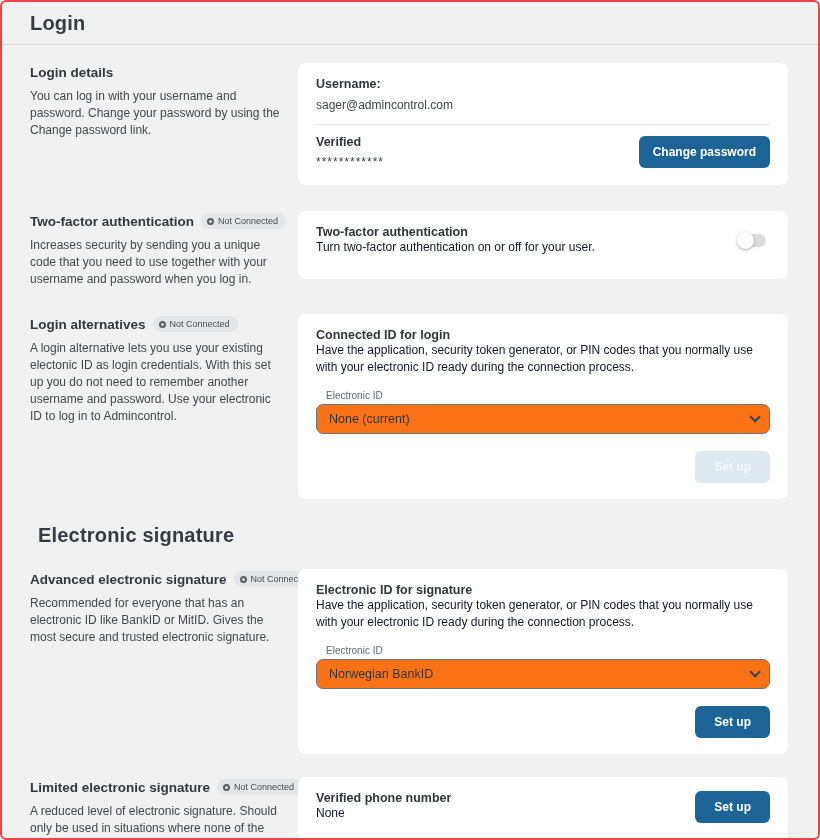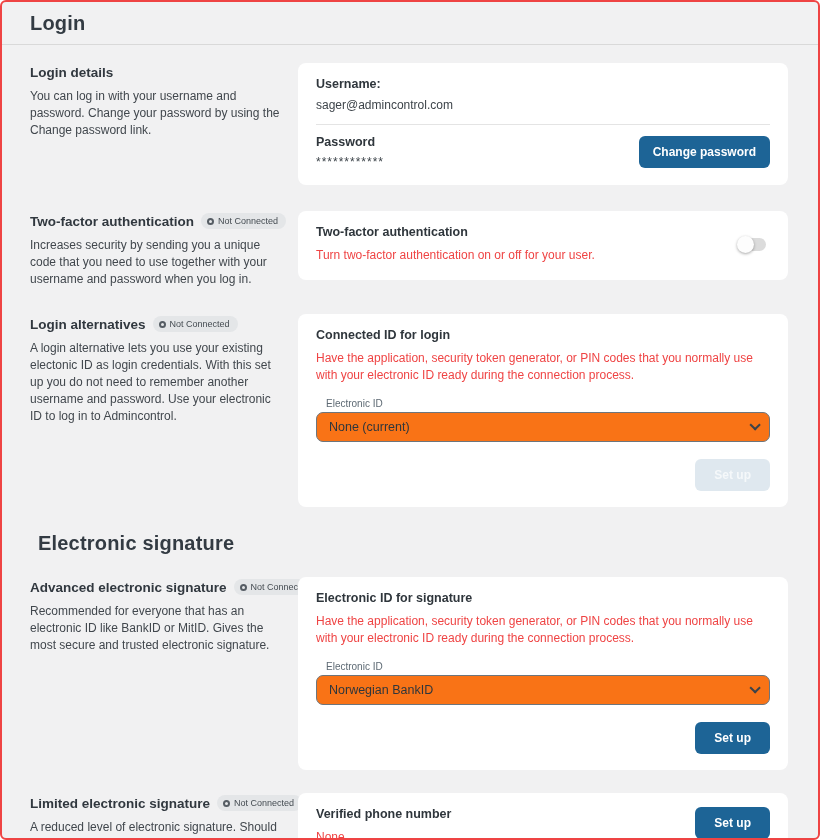--- a/index.html
+++ b/index.html
@@ -46,21 +46,21 @@
     width: 7px; height: 7px; border-radius: 50%;
     border: 2px solid #565d64; flex: none;
   }
   .badge-text { font-size: 9px; color: #454c52; white-space: nowrap; }
 
   .panel {
     flex: 1; background: #ffffff; border-radius: 8px;
     padding: 14px 18px 16px 18px;
   }
   .panel-title { font-size: 12.5px; font-weight: bold; color: #2f363c; }
-  .panel-text { margin-top: 8px; font-size: 12px; line-height: 17px; color: #ef4444; }
+  .panel-text { font-size: 12px; line-height: 17px; color: #0f172a; }
 
   
   .panel-login { min-height: 118px; }
   .kv-value { margin-top: 7px; font-size: 12px; color: #3d444a; }
   .panel-divider { border: none; border-top: 1px solid #e4e4e4; margin: 12px 0 10px 0; }
   .password-row { display: flex; justify-content: space-between; align-items: center; }
   .pw-stars { margin-top: 6px; font-size: 12px; color: #3d444a; letter-spacing: 1px; }
 
   .btn {
     display: inline-block; border: none; cursor: pointer;
@@ -129,21 +129,21 @@
           <span class="left-title">Login details</span>
         </div>
         <div class="left-desc">You can log in with your username and password. Change your password by using the Change password link.</div>
       </div>
       <div class="panel panel-login">
         <div class="panel-title">Username:</div>
         <div class="kv-value">sager@admincontrol.com</div>
         <hr class="panel-divider">
         <div class="password-row">
           <div>
-            <div class="panel-title">Password</div>
+            <div class="panel-title">Verified</div>
             <div class="pw-stars">************</div>
           </div>
           <button class="btn">Change password</button>
         </div>
       </div>
     </div>
 
     <div class="row row-gap">
       <div class="left-col">
         <div class="left-title-line">

